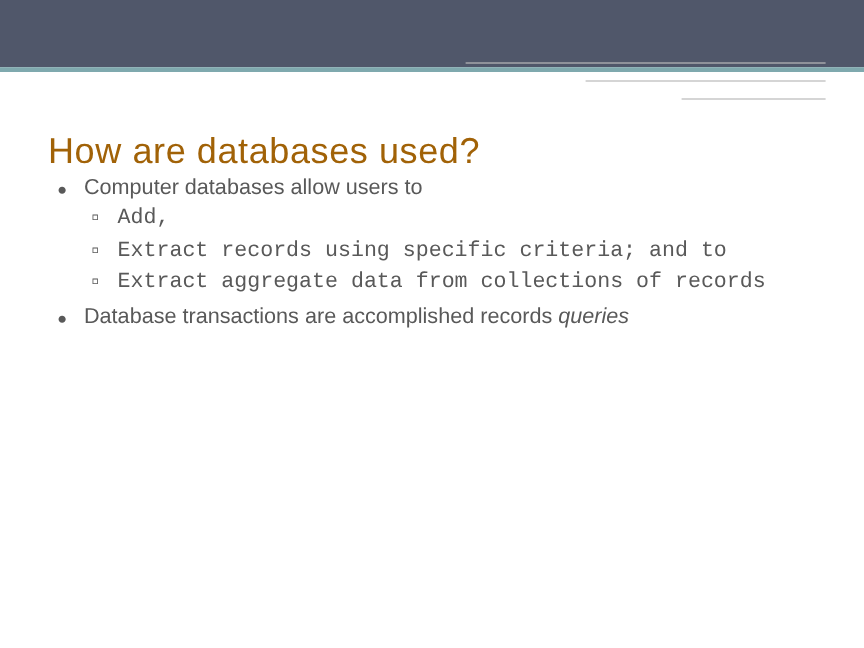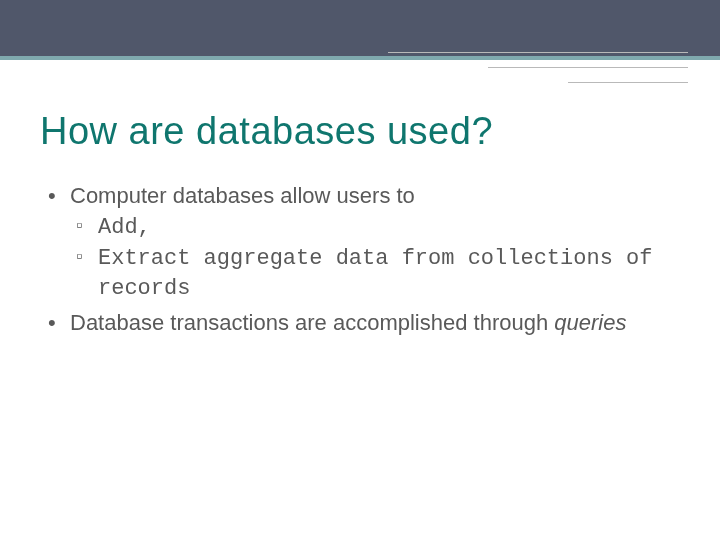--- a/index.html
+++ b/index.html
@@ -39,29 +39,28 @@
   .ln1 { width: 300px; }
   .ln2 { width: 200px; margin-left: 100px; }
   .ln3 { width: 120px; margin-left: 180px; }
   .content {
     position: absolute;
     top: 110px;
     left: 40px;
     right: 40px;
   }
   .title {
-    font-size: 38px;
+    font-size: 30px;
     font-weight: 400;
-    color: #0f766e;
-    margin-bottom: 28px;
+    color: #a16207;
     letter-spacing: 0.5px;
   }
   .bullet-list {
     list-style: none;
-    font-size: 22px;
+    font-size: 18px;
     line-height: 1.35;
   }
   .bullet-list > li {
     position: relative;
     padding-left: 30px;
     margin-bottom: 4px;
   }
   .bullet-list > li::before {
     content: "•";
     position: absolute;
@@ -102,20 +101,21 @@
 </div>
 
 <div class="content">
   <h1 class="title">How are databases used?</h1>
 
   <ul class="bullet-list">
     <li>
       <span>Computer databases allow users to</span>
       <ul class="sub-list">
         <li><span>Add,</span></li>
+        <li><span>Extract records using specific criteria; and to</span></li>
         <li><span>Extract aggregate data from collections of records</span></li>
       </ul>
     </li>
     <li>
-      <span>Database transactions are accomplished through </span><em>queries</em>
+      <span>Database transactions are accomplished records </span><em>queries</em>
     </li>
   </ul>
 </div>
 
 </body></html>

